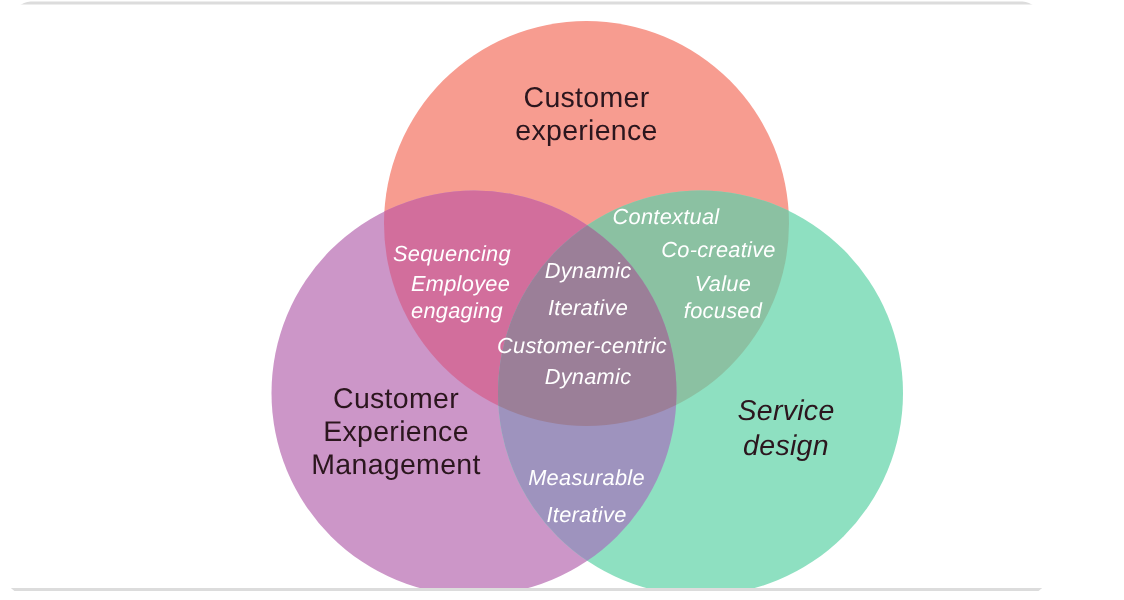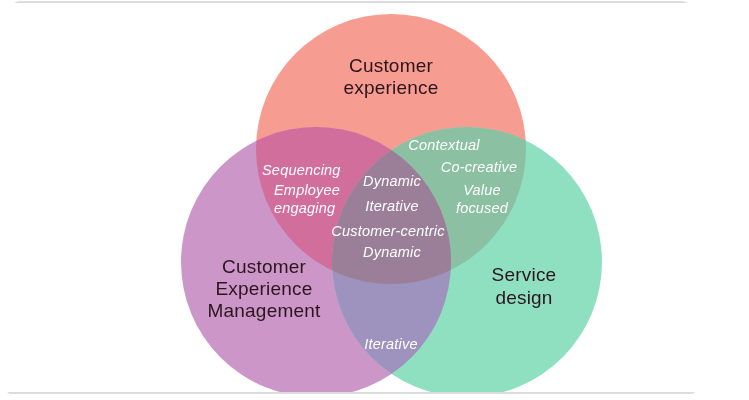--- a/index.html
+++ b/index.html
@@ -23,21 +23,21 @@
 
   .title {
     font-size: 19px;
     line-height: 22px;
     color: #2b161e;
     text-align: center;
     white-space: pre-line;
     transform: translate(-50%, -50%);
     letter-spacing: 0.2px;
   }
-  #title-service-design { line-height: 23px; }
+  #title-service-design { line-height: 23px; font-style: italic; }
 
   .olabel {
     font-style: italic;
     font-size: 14.5px;
     color: #ffffff;
     letter-spacing: 0.2px;
   }
   .c-label { transform: translate(-50%, -50%); text-align: center; white-space: nowrap; }
   .l-label { transform: translateY(-50%); white-space: nowrap; }
   .wrapped { white-space: normal; line-height: 18px; }
@@ -105,15 +105,16 @@
 
   <div id="lbl-contextual" class="label olabel c-label">Contextual</div>
   <div id="lbl-valuefocused" class="label olabel c-label wrapped">Value focused</div>
   <div id="lbl-cocreative" class="label olabel c-label">Co-creative</div>
 
   <div id="lbl-holistic" class="label olabel c-label">Dynamic</div>
   <div id="lbl-dialogue" class="label olabel c-label">Iterative</div>
   <div id="lbl-ccentric" class="label olabel c-label">Customer-centric</div>
   <div id="lbl-dynamic" class="label olabel c-label">Dynamic</div>
 
+  <div id="lbl-measurable" class="label olabel c-label">Measurable</div>
   <div id="lbl-iterative" class="label olabel c-label">Iterative</div>
 
 </div>
 
 </body></html>

